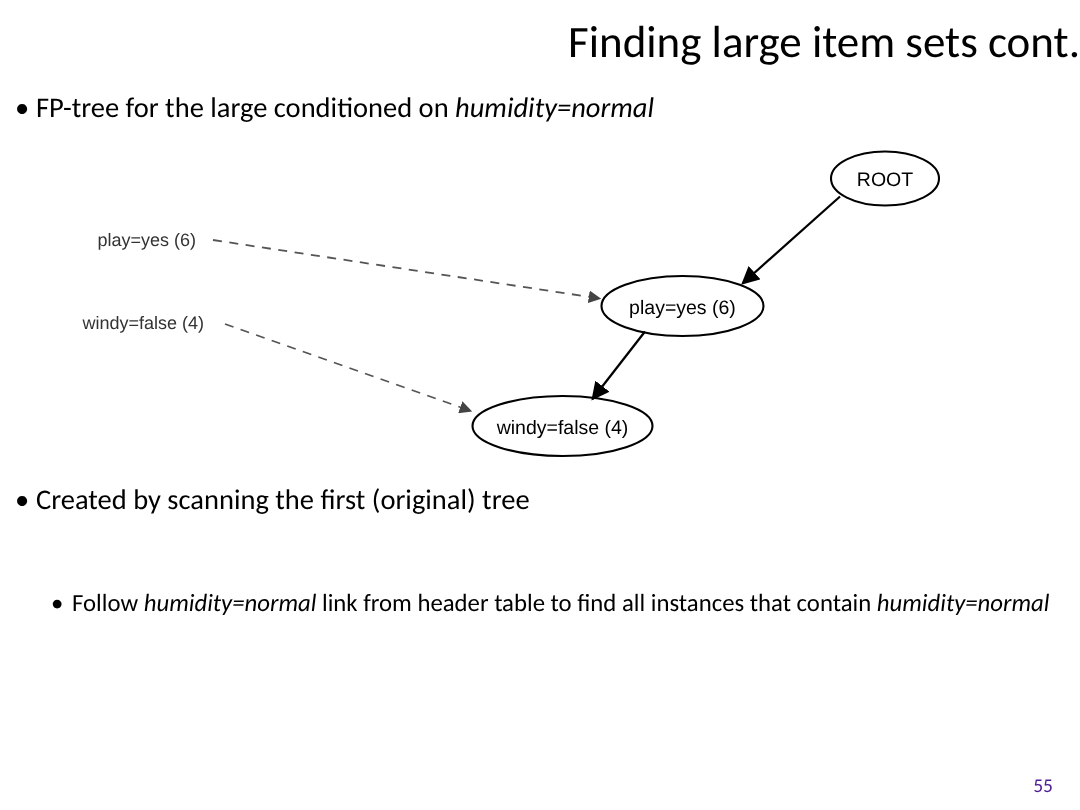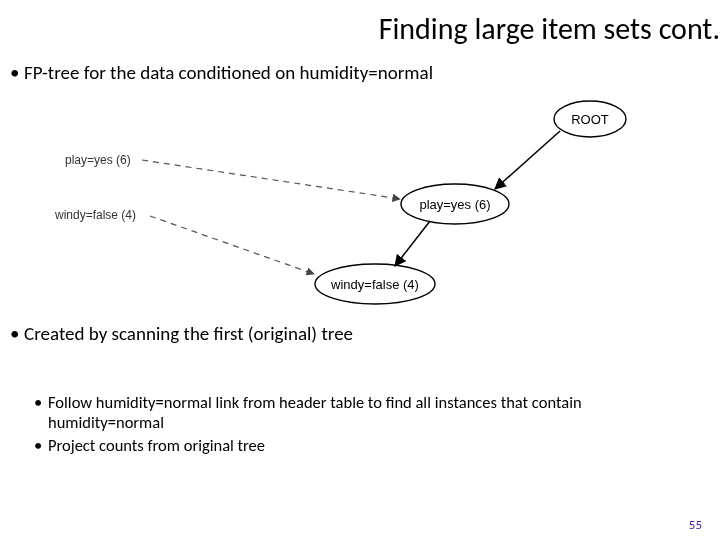--- a/index.html
+++ b/index.html
@@ -40,21 +40,21 @@
   }
   .bullets ul li {
     font-size: 16.5px;
   }
   .bullets ul li::before {
     content: "•";
     position: absolute;
     left: -14px;
     top: 0;
   }
-  .italic { }
+  .italic { font-style: italic; }
   .diagram-block {
     width: 612px;
     height: 225px;
     position: relative;
     margin: 4px 0 8px 0;
   }
   .diagram-block svg {
     position: absolute;
     left: 0;
     top: 0;
@@ -67,21 +67,21 @@
     color: #4c1d95;
   }
 </style>
 </head>
 <body>
 
 <h1 class="title">Finding large item sets cont.</h1>
 
 <ul class="bullets">
   <li>
-    <span>FP-tree for the data conditioned on </span><span class="italic">humidity=normal</span>
+    <span>FP-tree for the large conditioned on </span><span class="italic">humidity=normal</span>
   </li>
 </ul>
 
 <div class="diagram-block">
   <svg width="720" height="225" viewBox="0 0 720 225">
     <defs>
       <marker id="arrow" viewBox="0 0 10 10" refX="9" refY="5" markerWidth="8" markerHeight="8" orient="auto-start-reverse">
         <path d="M 0 0 L 10 5 L 0 10 z" fill="#000"></path>
       </marker>
       <marker id="arrow-small" viewBox="0 0 10 10" refX="9" refY="5" markerWidth="7" markerHeight="7" orient="auto-start-reverse">
@@ -117,20 +117,17 @@
   </svg>
 </div>
 
 <ul class="bullets">
   <li>
     <span>Created by scanning the first (original) tree</span>
     <ul>
       <li>
         <span>Follow </span><span class="italic">humidity=normal</span><span> link from header table to find all instances that contain </span><span class="italic">humidity=normal</span>
       </li>
-      <li>
-        <span>Project counts from original tree</span>
-      </li>
     </ul>
   </li>
 </ul>
 
 <div class="pagenum">55</div>
 
 </body></html>

